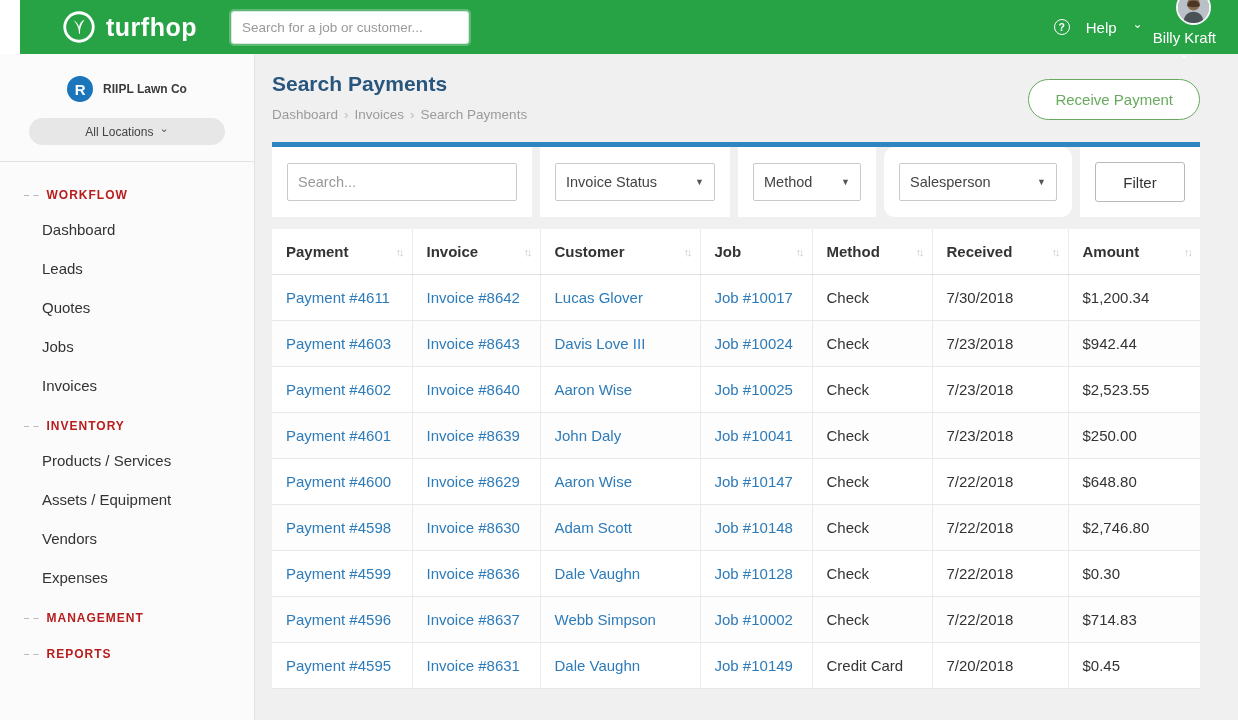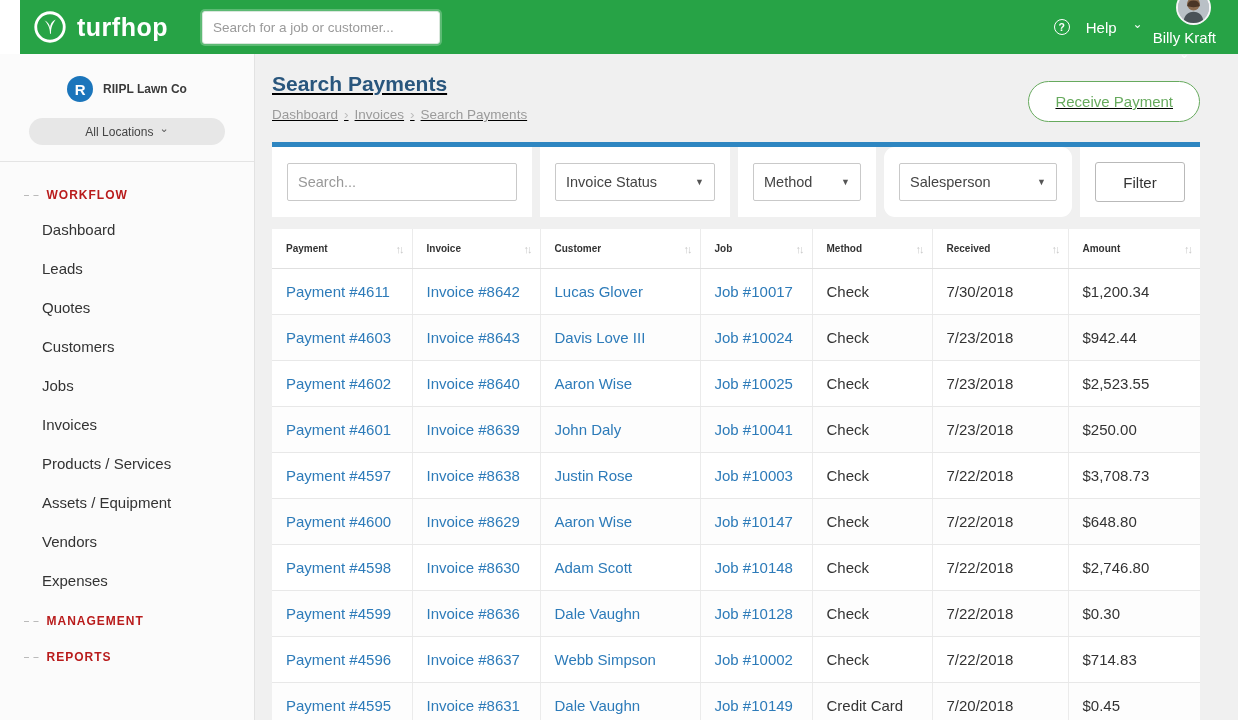--- a/index.html
+++ b/index.html
@@ -6,21 +6,21 @@
   html,body { width:1238px; height:720px; overflow:hidden; background:#ffffff;
     font-family:"Liberation Sans","DejaVu Sans",sans-serif; }
   :root{
     --brand-green:#27a346; --link-blue:#2d7bb9; --title-blue:#29567d;
     --accent-blue:#2e86c1; --receive-green:#67aa5e;
   }
   .app{ width:1238px; height:720px; display:flex; flex-direction:column; }
 
   
   .topbar{ height:54px; margin-left:20px; background:var(--brand-green);
-    display:flex; align-items:center; padding:0 22px 0 11px; flex:0 0 54px;justify-content:center; }
+    display:flex; align-items:center; padding:0 22px 0 40px; flex:0 0 54px;justify-content:center; }
   .logo{ display:flex; align-items:center; gap:8px; cursor:pointer; }
   .logo svg{ display:block; }
   .logo-text{ color:#fff; font-size:25px; font-weight:bold; letter-spacing:.5px; }
   .hdr-search{ margin-left:34px; width:238px; height:33px; border:1px solid #d9e7dc;
     border-radius:3px; padding:0 10px; font-size:13.5px; color:#333; outline:none;
     box-shadow:0 0 0 2px rgba(255,255,255,.25); }
   .hdr-search::placeholder{ color:#9a9a9a; }
   .hdr-right{ margin-left:auto; display:flex; align-items:center; gap:10px; color:#fff; }
   .help-wrap{ display:flex; align-items:center; gap:16px; cursor:pointer; font-size:15px; }
   .q-icon{ width:16px; height:16px; border:1.4px solid #fff; border-radius:50%;
@@ -52,21 +52,21 @@
   .nav{ padding-top:12px; }
   .nav-header{ display:flex; align-items:center; gap:7px; padding:14px 0 8px 24px;
     font-size:12px; font-weight:bold; letter-spacing:1px; color:#b91c1c; cursor:pointer; }
   .dash{ color:#b5b5b5; font-size:9px; letter-spacing:1px; }
   .dash::before{ content:"‒ ‒"; }
   .nav-item{ display:block; padding:11px 0 11px 42px; font-size:15px; color:#333;
     cursor:pointer; }
 
   
   .main{ flex:1; background:#f0f0f0; padding:18px 38px 0 17px; overflow:hidden; }
-  .main-head{ display:flex; align-items:flex-end; justify-content:space-between;text-decoration:underline; }
+  .main-head{ display:flex; align-items:center; justify-content:space-between; }
   .page-title{ font-size:21px; font-weight:bold; color:var(--title-blue); }
   .breadcrumb{ list-style:none; display:flex; gap:6px; margin-top:11px;
     font-size:13.5px; color:#9b9b9b; }
   .breadcrumb li{ cursor:pointer; }
   .breadcrumb li:not(:last-child)::after{ content:"›"; margin-left:6px; color:#bdbdbd; }
   .receive-btn{ margin-top:4px; background:#fff; border:1.5px solid var(--receive-green);
     color:var(--receive-green); font-size:15px; padding:11px 26px; border-radius:22px;
     cursor:pointer; font-family:inherit; }
 
   
@@ -87,21 +87,21 @@
   .sel-arrow{ color:#555; font-size:9px; }
   .sel-arrow::before{ content:"▼"; }
   .filter-btn{ width:100%; height:40px; background:#fff; border:1px solid #b9b9b9;
     border-radius:3px; font-size:15px; color:#333; cursor:pointer; font-family:inherit; }
 
   
   .table-wrap{ margin-top:12px; background:#fff; }
   table{ width:100%; border-collapse:collapse; table-layout:fixed; }
   col.c0{width:140px;} col.c1{width:128px;} col.c2{width:160px;} col.c3{width:112px;}
   col.c4{width:120px;} col.c5{width:136px;} col.c6{width:132px;}
-  th{ text-align:left; font-size:10px; font-weight:bold; color:#333;
+  th{ text-align:left; font-size:15px; font-weight:bold; color:#333;
     padding:14px 26px 14px 14px; border-bottom:1px solid #e0e0e0;
     border-right:1px solid #ebebeb; position:relative; cursor:pointer; background:#fff; }
   th:last-child{ border-right:none; }
   .sort-icon{ position:absolute; right:9px; top:50%; transform:translateY(-50%);
     color:#c9c9c9; font-size:11px; letter-spacing:-2px; }
   .sort-icon::before{ content:"↑↓"; }
   td{ font-size:15px; color:#333; padding:14px; border-bottom:1px solid #e8e8e8;
     border-right:1px solid #ebebeb; background:#fff; white-space:nowrap; overflow:hidden; }
   td:last-child{ border-right:none; }
   tr:nth-child(even) td{ background:#fdfdfd; }
@@ -157,23 +157,26 @@
       </div>
       <hr class="sidebar-divider">
       <nav class="nav">
         <div class="nav-header">
           <span class="dash"></span>
           <span>WORKFLOW</span>
         </div>
         <div class="nav-item">Dashboard</div>
         <div class="nav-item">Leads</div>
         <div class="nav-item">Quotes</div>
-        <div class="nav-item">Customers</div>
         <div class="nav-item">Jobs</div>
         <div class="nav-item">Invoices</div>
+        <div class="nav-header">
+          <span class="dash"></span>
+          <span>INVENTORY</span>
+        </div>
         <div class="nav-item">Products / Services</div>
         <div class="nav-item">Assets / Equipment</div>
         <div class="nav-item">Vendors</div>
         <div class="nav-item">Expenses</div>
         <div class="nav-header">
           <span class="dash"></span>
           <span>MANAGEMENT</span>
         </div>
         <div class="nav-header">
           <span class="dash"></span>
@@ -290,29 +293,20 @@
                 <tr>
                   <td><span class="cell-link">Payment #4601</span></td>
                   <td><span class="cell-link">Invoice #8639</span></td>
                   <td><span class="cell-link">John Daly</span></td>
                   <td><span class="cell-link">Job #10041</span></td>
                   <td><span class="cell-text">Check</span></td>
                   <td><span class="cell-text">7/23/2018</span></td>
                   <td><span class="cell-text">$250.00</span></td>
                 </tr>
                 <tr>
-                  <td><span class="cell-link">Payment #4597</span></td>
-                  <td><span class="cell-link">Invoice #8638</span></td>
-                  <td><span class="cell-link">Justin Rose</span></td>
-                  <td><span class="cell-link">Job #10003</span></td>
-                  <td><span class="cell-text">Check</span></td>
-                  <td><span class="cell-text">7/22/2018</span></td>
-                  <td><span class="cell-text">$3,708.73</span></td>
-                </tr>
-                <tr>
                   <td><span class="cell-link">Payment #4600</span></td>
                   <td><span class="cell-link">Invoice #8629</span></td>
                   <td><span class="cell-link">Aaron Wise</span></td>
                   <td><span class="cell-link">Job #10147</span></td>
                   <td><span class="cell-text">Check</span></td>
                   <td><span class="cell-text">7/22/2018</span></td>
                   <td><span class="cell-text">$648.80</span></td>
                 </tr>
                 <tr>
                   <td><span class="cell-link">Payment #4598</span></td>

